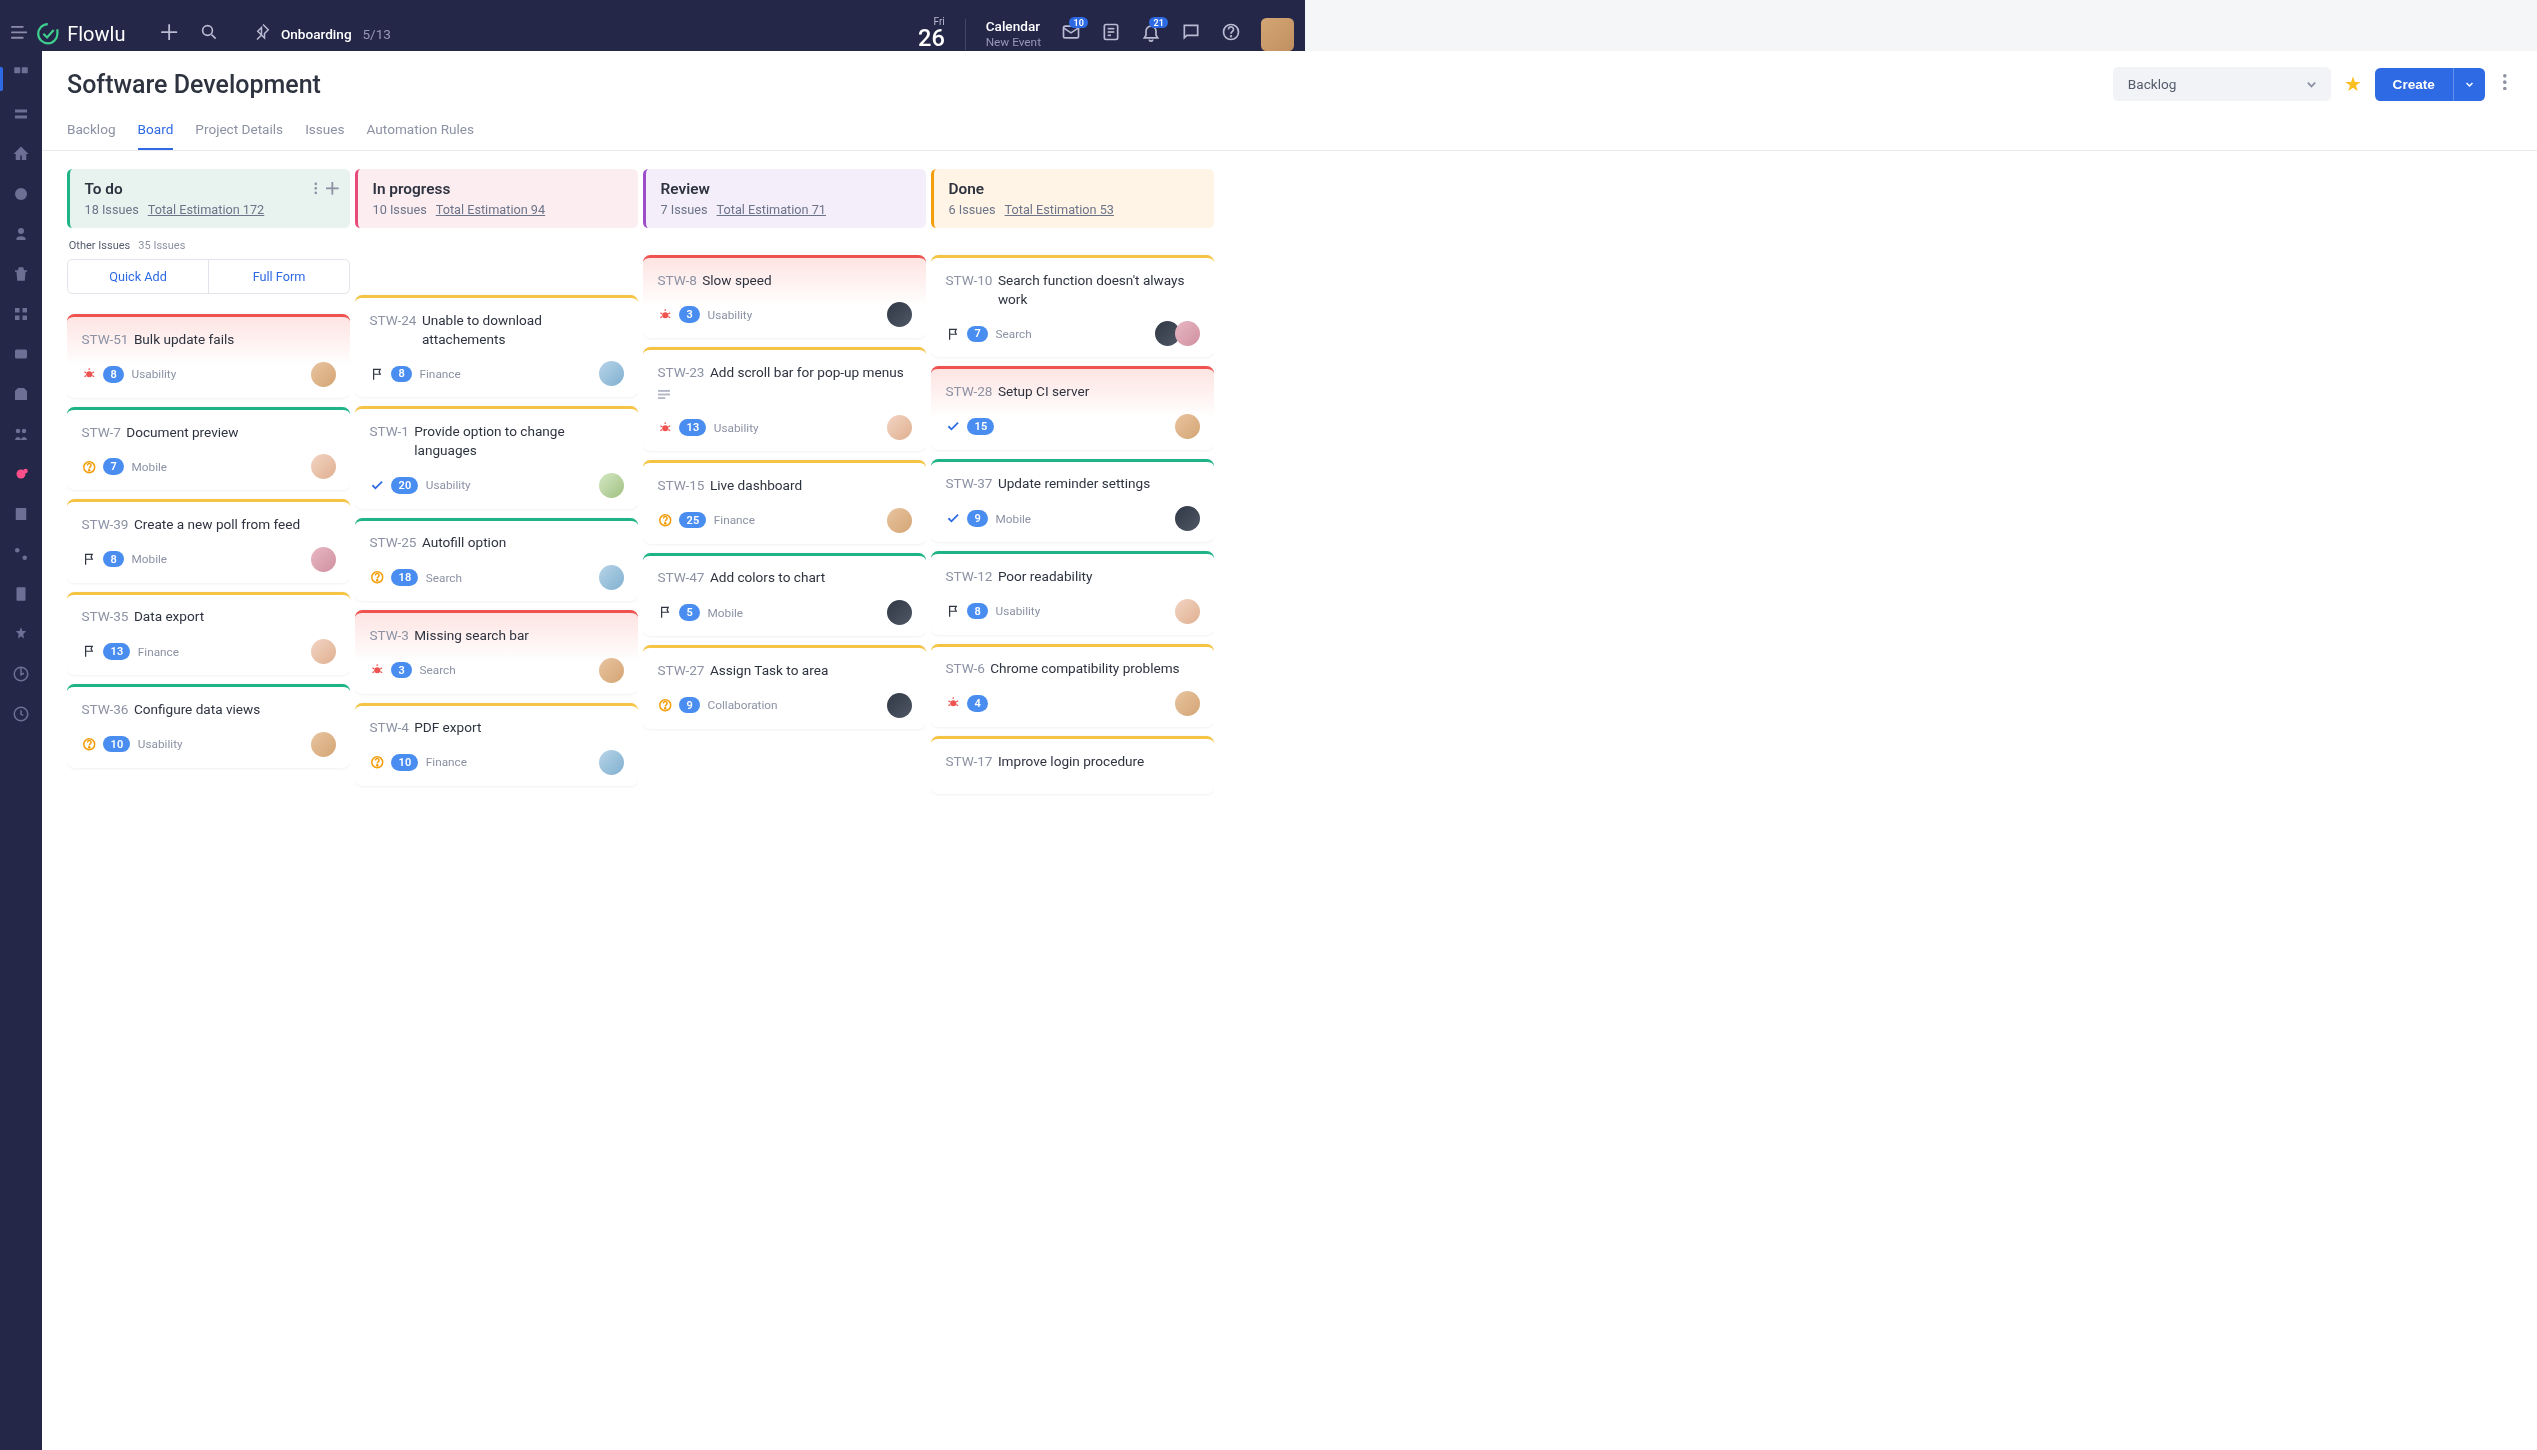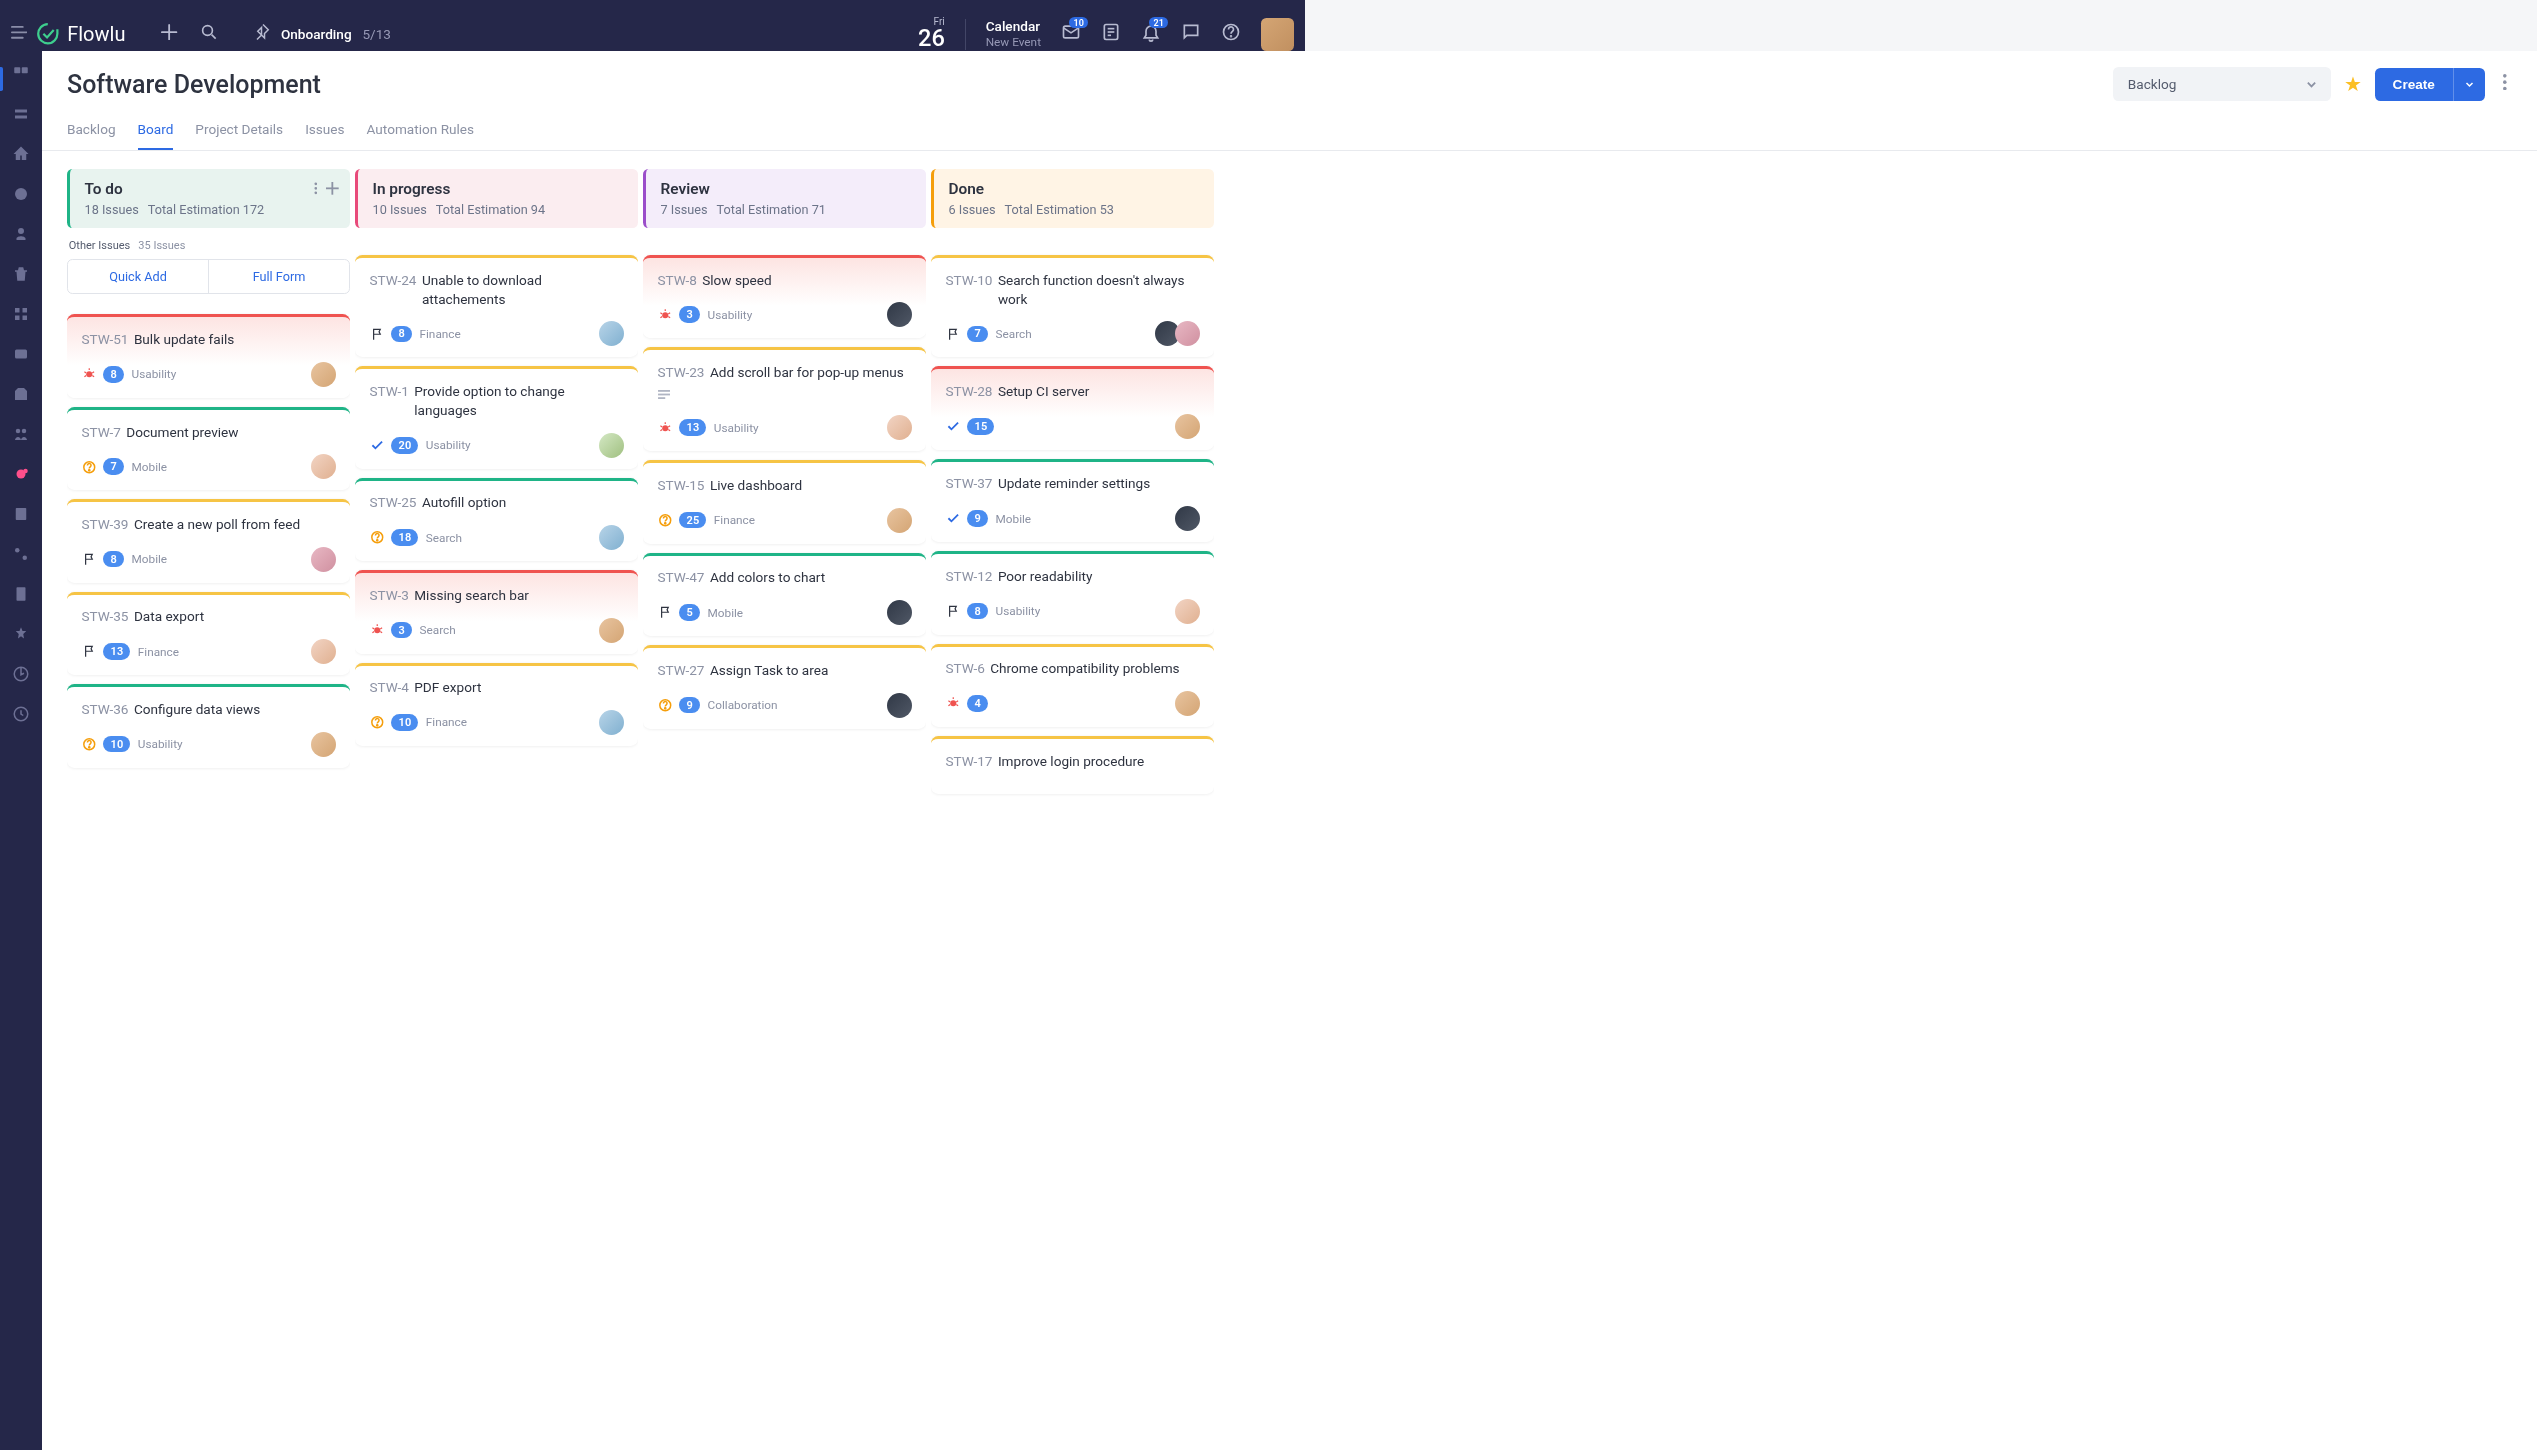--- a/index.html
+++ b/index.html
@@ -56,21 +56,21 @@
 
 .board { display: flex; gap: 5px; padding: 18px 25px; height: calc(100% - 107px); overflow: hidden; }
 .column { width: 283px; flex-shrink: 0; display: flex; flex-direction: column; }
 .col-header { border-radius: 5.4px; padding: 11px 14.5px; border-left: 3.6px solid; position: relative; }
 .col-todo { background: #e8f3ef; border-left-color: #1fb487; }
 .col-progress { background: #fbedf0; border-left-color: #e84a7a; }
 .col-review { background: #f4edfa; border-left-color: #9b4dca; }
 .col-done { background: #fff4e5; border-left-color: #f59e0b; }
 .col-title { font-size: 15.4px; font-weight: 600; color: #2e3340; }
 .col-meta { font-size: 12.7px; color: #6c7489; margin-top: 3.6px; }
-.col-meta span + span { margin-left: 9px; }
+.col-meta span + span { margin-left: 9px; text-decoration: underline; }
 .col-actions { position: absolute; right: 11px; top: 12.7px; display: flex; gap: 9px; color: #8c92a4; }
 
 .other-issues { font-size: 11px; color: #555c6e; margin: 11px 1.8px 7.3px; }
 .other-issues span.count { color: #8c92a4; margin-left: 5.4px; }
 .add-row { display: flex; border: 0.9px solid #e1e4ea; border-radius: 5.4px; margin-bottom: 13px; }
 .add-btn { flex: 1; text-align: center; padding: 9px 0; font-size: 12.7px; color: #2d6ae3; cursor: pointer; }
 .add-btn:first-child { border-right: 0.9px solid #e1e4ea; }
 
 .cards { overflow-y: auto; padding-top: 7.3px; }
 .cards::-webkit-scrollbar { width: 0; }
@@ -459,21 +459,21 @@
             </div>
     </div>
         </div>
       </div>
       <div class="column">
     <div class="col-header col-progress">
       <div class="col-title">In progress</div>
       <div class="col-meta"><span>10 Issues</span><span>Total Estimation 94</span></div>
 
     </div>
-  <div class="cards" style="padding-top: 27px;">
+  <div class="cards" style="padding-top: 27px; margin-top: 40px;">
           <div class="card yellow">
       <div class="card-title-row">
               <span class="card-id">STW-24</span>
               <span class="card-title">Unable to download attachements</span>
             </div>
 
       <div class="card-footer">
               <div class="card-meta">
                 <span class="issue-icon">
                   <svg class="ico-flag" width="14.5" height="14.5" viewBox="0 0 24 24" fill="none" stroke="currentColor" stroke-width="2">

